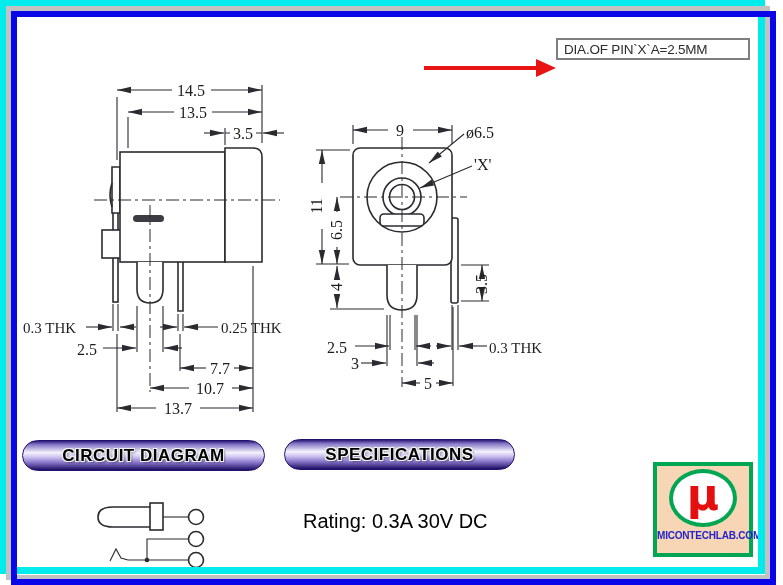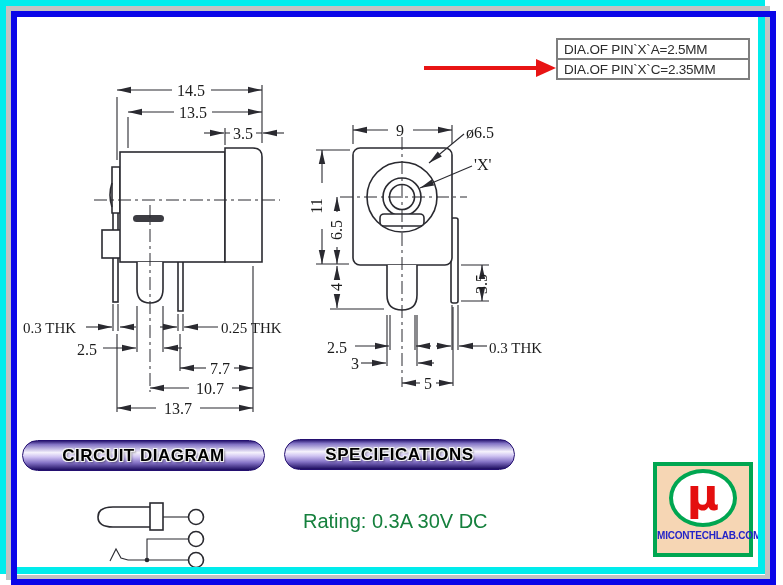--- a/index.html
+++ b/index.html
@@ -26,21 +26,21 @@
   .tbl .row:first-child{margin-top:0;}
 
   .pill{position:absolute;box-sizing:border-box;height:31px;border-radius:16px;
         border:1px solid #241070;display:flex;align-items:center;justify-content:center;
         background:linear-gradient(180deg,#2c1a74 0%,#8273c4 12%,#f5f2fc 40%,#cfc3f2 55%,#8573c6 75%,#1d0d60 100%);
         font-weight:bold;font-size:17px;letter-spacing:.5px;color:#000;cursor:pointer;
         text-shadow:-1px -1px 0 #f2f2f2,1px -1px 0 #f2f2f2,-1px 1px 0 #f2f2f2,1px 1px 0 #f2f2f2,2px 2px 2px rgba(0,0,0,.35);}
   .pill1{left:22px;top:440px;width:243px;}
   .pill2{left:284px;top:439px;width:231px;}
 
-  .rating{position:absolute;left:303px;top:510px;font-size:20px;color:#15803d;}
+  .rating{position:absolute;left:303px;top:510px;font-size:20px;color:#000000;}
 
   .logo{position:absolute;left:653px;top:462px;width:100px;height:95px;box-sizing:border-box;
         border:4px solid #00a651;background:#f6d6b4;text-align:center;cursor:pointer;}
   .logo-oval{margin:3px auto 0;width:68px;height:58px;box-sizing:border-box;border:4px solid #00a651;
              border-radius:50%;background:#fff;display:flex;align-items:center;justify-content:center;}
   .logo-mu{color:#e40f0f;font:bold 44px "DejaVu Sans",sans-serif;line-height:1;margin-top:-6px;}
   .logo-site{font:bold 10px "Liberation Sans",sans-serif;color:#2424c8;margin-top:3px;letter-spacing:-0.2px;white-space:nowrap;}
 </style>
 </head>
 <body>
@@ -191,21 +191,20 @@
       <circle class="ol" cx="196" cy="560" r="7.5"></circle>
       <path class="dl" d="M188,539 H147 V560"></path>
       <path class="dl" d="M128,560 H188"></path>
       <circle cx="147" cy="560" r="2.3" fill="#2a2a30"></circle>
       <path class="dl" d="M110,561 L116,549 L121,558 L128,560"></path>
     </g>
   </svg>
 
   <div class="tbl">
     <div class="row">DIA.OF PIN`X`A=2.5MM</div>
-    <div class="row">DIA.OF PIN`X`C=2.35MM</div>
   </div>
 
   <div class="pill pill1">CIRCUIT DIAGRAM</div>
   <div class="pill pill2">SPECIFICATIONS</div>
 
   <div class="rating">Rating: 0.3A 30V DC</div>
 
   <div class="logo">
     <div class="logo-oval">
       <div class="logo-mu">µ</div>

